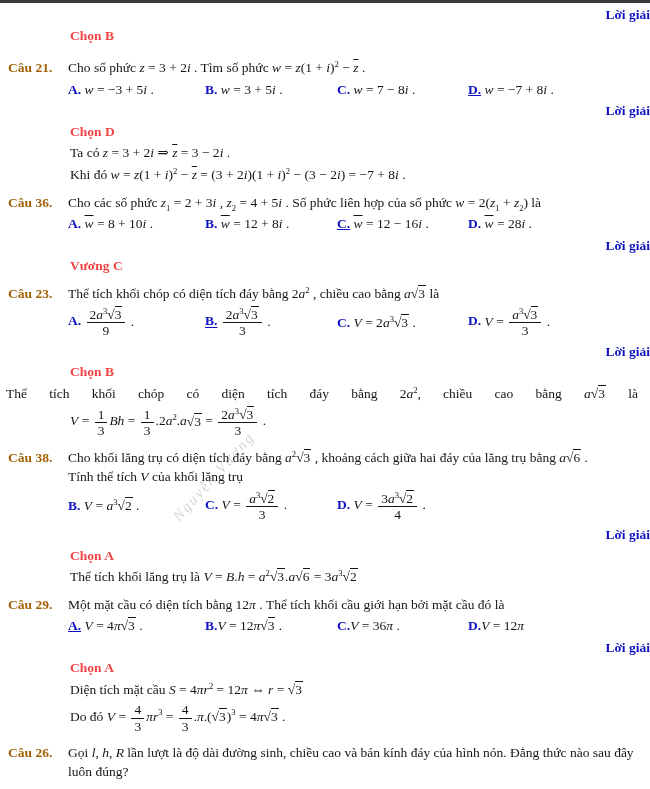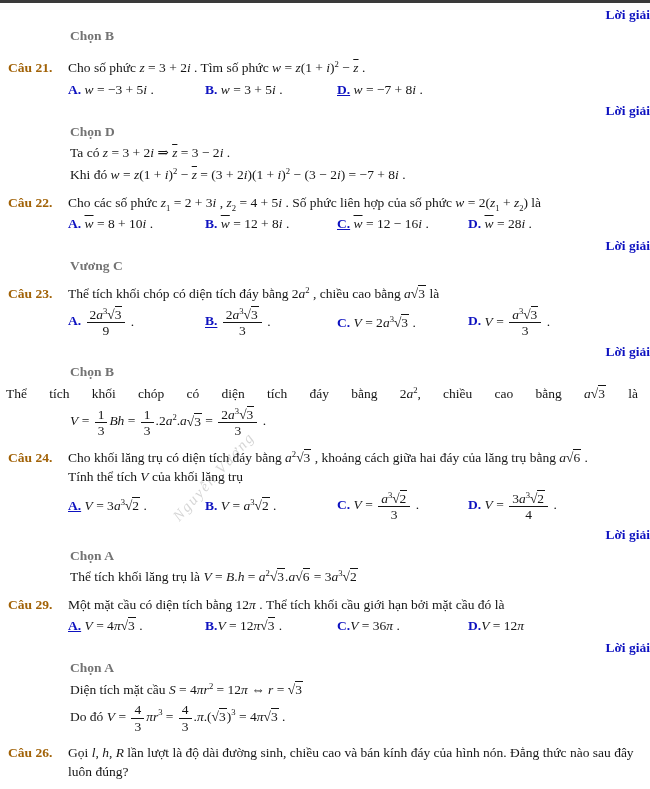--- a/index.html
+++ b/index.html
@@ -13,21 +13,21 @@
   i{font-style:italic;}
   sup{font-size:0.64em;line-height:0;}
   sub{font-size:0.64em;line-height:0;}
   .ov{text-decoration:overline;}
   .rt{white-space:nowrap;}
   .ri{display:inline-block;border-top:1px solid currentColor;padding:1px 1px 0 0;line-height:1.05;}
   .fr{display:inline-block;vertical-align:middle;text-align:center;line-height:1.12;margin:1px 2px;}
   .fr .n{display:block;border-bottom:1px solid currentColor;padding:0 3px;}
   .fr .d{display:block;padding:0 3px;}
   .loi{text-align:right;font-weight:bold;color:#0e12c0;margin-top:2px;}
-  .chon{font-weight:bold;color:#737373;margin:1px 0 0 70px;}
+  .chon{font-weight:bold;color:#ef4444;margin:1px 0 0 70px;}
   .q{display:flex;margin-top:8px;}
   .q.g14{margin-top:13px;}
   .qn{flex:0 0 60px;padding-left:8px;font-weight:bold;color:#a16207;white-space:nowrap;}
   .qt{flex:1;padding-right:16px;}
   .opts{display:grid;grid-template-columns:137px 132px 131px 1fr;align-items:center;margin:2px 0 0 68px;}
   .opt{white-space:nowrap;}
   .ol{font-weight:bold;color:#0e12c0;}
   .ol.u{text-decoration:underline;}
   .sol{margin:2px 0 0 70px;}
   .sol.g8{margin-top:8px;}
@@ -48,29 +48,30 @@
   <div class="loi">Lời giải</div>
   <div class="chon">Chọn B</div>
 
   <div class="q g14">
     <div class="qn">Câu 21.</div>
     <div class="qt">Cho số phức <i>z</i> = 3 + 2<i>i</i> . Tìm số phức <i>w</i> = <i>z</i>(1 + <i>i</i>)<sup>2</sup> − <span class="ov"><i>z</i></span> .</div>
   </div>
   <div class="opts">
     <span class="opt"><span class="ol">A.</span> <span class="om"><i>w</i> = −3 + 5<i>i</i> .</span></span>
     <span class="opt"><span class="ol">B.</span> <span class="om"><i>w</i> = 3 + 5<i>i</i> .</span></span>
+    <span class="opt"><span class="ol">C.</span> <span class="om"><i>w</i> = 7 − 8<i>i</i> .</span></span>
     <span class="opt"><span class="ol u">D.</span> <span class="om"><i>w</i> = −7 + 8<i>i</i> .</span></span>
   </div>
   <div class="loi">Lời giải</div>
   <div class="chon">Chọn D</div>
   <div class="sol">Ta có <i>z</i> = 3 + 2<i>i</i> ⇒ <span class="ov"><i>z</i></span> = 3 − 2<i>i</i> .</div>
   <div class="sol">Khi đó <i>w</i> = <i>z</i>(1 + <i>i</i>)<sup>2</sup> − <span class="ov"><i>z</i></span> = (3 + 2<i>i</i>)(1 + <i>i</i>)<sup>2</sup> − (3 − 2<i>i</i>) = −7 + 8<i>i</i> .</div>
 
   <div class="q">
-    <div class="qn">Câu 22.</div>
+    <div class="qn">Câu 36.</div>
     <div class="qt">Cho các số phức <i>z</i><sub>1</sub> = 2 + 3<i>i</i> , <i>z</i><sub>2</sub> = 4 + 5<i>i</i> . Số phức liên hợp của số phức <i>w</i> = 2(<i>z</i><sub>1</sub> + <i>z</i><sub>2</sub>) là</div>
   </div>
   <div class="opts">
     <span class="opt"><span class="ol">A.</span> <span class="om"><span class="ov"><i>w</i></span> = 8 + 10<i>i</i> .</span></span>
     <span class="opt"><span class="ol">B.</span> <span class="om"><span class="ov"><i>w</i></span> = 12 + 8<i>i</i> .</span></span>
     <span class="opt"><span class="ol u">C.</span> <span class="om"><span class="ov"><i>w</i></span> = 12 − 16<i>i</i> .</span></span>
     <span class="opt"><span class="ol">D.</span> <span class="om"><span class="ov"><i>w</i></span> = 28<i>i</i> .</span></span>
   </div>
   <div class="loi">Lời giải</div>
   <div class="chon">Vương C</div>
@@ -84,25 +85,24 @@
     <span class="opt"><span class="ol u">B.</span> <span class="om"><span class="fr"><span class="n">2<i>a</i><sup>3</sup><span class="rt">√<span class="ri">3</span></span></span><span class="d">3</span></span> .</span></span>
     <span class="opt"><span class="ol">C.</span> <span class="om"><i>V</i> = 2<i>a</i><sup>3</sup><span class="rt">√<span class="ri">3</span></span> .</span></span>
     <span class="opt"><span class="ol">D.</span> <span class="om"><i>V</i> = <span class="fr"><span class="n"><i>a</i><sup>3</sup><span class="rt">√<span class="ri">3</span></span></span><span class="d">3</span></span> .</span></span>
   </div>
   <div class="loi">Lời giải</div>
   <div class="chon">Chọn B</div>
   <div class="sol just">Thể tích khối chóp có diện tích đáy bằng 2<i>a</i><sup>2</sup>, chiều cao bằng <i>a</i><span class="rt">√<span class="ri">3</span></span> là</div>
   <div class="sol"><i>V</i> = <span class="fr"><span class="n">1</span><span class="d">3</span></span><i>Bh</i> = <span class="fr"><span class="n">1</span><span class="d">3</span></span>.2<i>a</i><sup>2</sup>.<i>a</i><span class="rt">√<span class="ri">3</span></span> = <span class="fr"><span class="n">2<i>a</i><sup>3</sup><span class="rt">√<span class="ri">3</span></span></span><span class="d">3</span></span> .</div>
 
   <div class="q">
-    <div class="qn">Câu 24.</div>
+    <div class="qn">Câu 38.</div>
     <div class="qt">Cho khối lăng trụ có diện tích đáy bằng <i>a</i><sup>2</sup><span class="rt">√<span class="ri">3</span></span> , khoảng cách giữa hai đáy của lăng trụ bằng <i>a</i><span class="rt">√<span class="ri">6</span></span> .<br>Tính thể tích <i>V</i> của khối lăng trụ</div>
   </div>
   <div class="opts">
-    <span class="opt"><span class="ol u">A.</span> <span class="om"><i>V</i> = 3<i>a</i><sup>3</sup><span class="rt">√<span class="ri">2</span></span> .</span></span>
     <span class="opt"><span class="ol">B.</span> <span class="om"><i>V</i> = <i>a</i><sup>3</sup><span class="rt">√<span class="ri">2</span></span> .</span></span>
     <span class="opt"><span class="ol">C.</span> <span class="om"><i>V</i> = <span class="fr"><span class="n"><i>a</i><sup>3</sup><span class="rt">√<span class="ri">2</span></span></span><span class="d">3</span></span> .</span></span>
     <span class="opt"><span class="ol">D.</span> <span class="om"><i>V</i> = <span class="fr"><span class="n">3<i>a</i><sup>3</sup><span class="rt">√<span class="ri">2</span></span></span><span class="d">4</span></span> .</span></span>
   </div>
   <div class="loi">Lời giải</div>
   <div class="chon">Chọn A</div>
   <div class="sol">Thể tích khối lăng trụ là <i>V</i> = <i>B</i>.<i>h</i> = <i>a</i><sup>2</sup><span class="rt">√<span class="ri">3</span></span>.<i>a</i><span class="rt">√<span class="ri">6</span></span> = 3<i>a</i><sup>3</sup><span class="rt">√<span class="ri">2</span></span></div>
 
   <div class="q">
     <div class="qn">Câu 29.</div>

